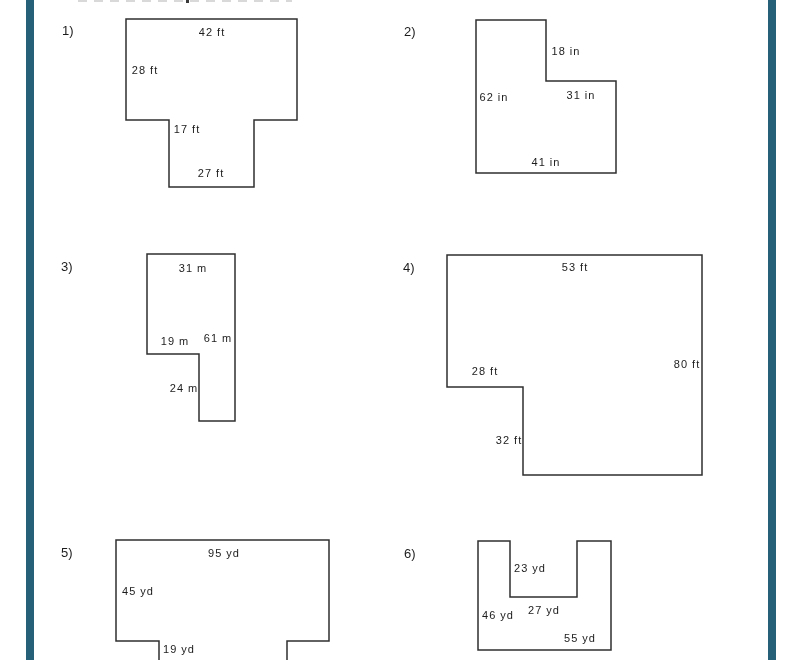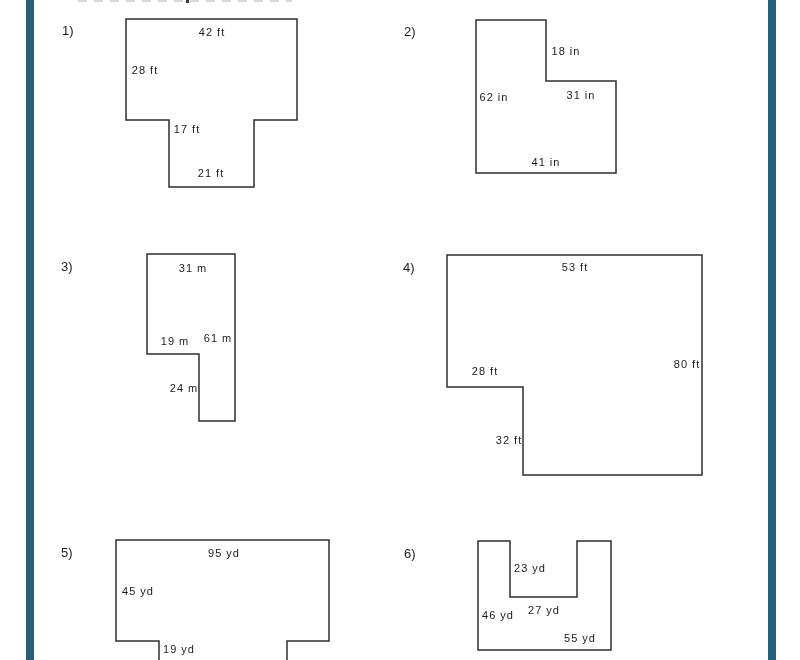--- a/index.html
+++ b/index.html
@@ -97,21 +97,21 @@
   <div class="prob-num" style="left:62px;top:23px">1)</div>
   <div class="prob-num" style="left:404px;top:24px">2)</div>
   <div class="prob-num" style="left:61px;top:259px">3)</div>
   <div class="prob-num" style="left:403px;top:260px">4)</div>
   <div class="prob-num" style="left:61px;top:545px">5)</div>
   <div class="prob-num" style="left:404px;top:546px">6)</div>
 
   <div class="dim-label" style="left:212px;top:26px">42 ft</div>
   <div class="dim-label" style="left:145px;top:64px">28 ft</div>
   <div class="dim-label" style="left:187px;top:123px">17 ft</div>
-  <div class="dim-label" style="left:211px;top:167px">21 ft</div>
+  <div class="dim-label" style="left:211px;top:167px">27 ft</div>
 
   <div class="dim-label" style="left:566px;top:45px">18 in</div>
   <div class="dim-label" style="left:494px;top:91px">62 in</div>
   <div class="dim-label" style="left:581px;top:89px">31 in</div>
   <div class="dim-label" style="left:546px;top:156px">41 in</div>
 
   <div class="dim-label" style="left:193px;top:262px">31 m</div>
   <div class="dim-label" style="left:175px;top:335px">19 m</div>
   <div class="dim-label" style="left:218px;top:332px">61 m</div>
   <div class="dim-label" style="left:184px;top:382px">24 m</div>

